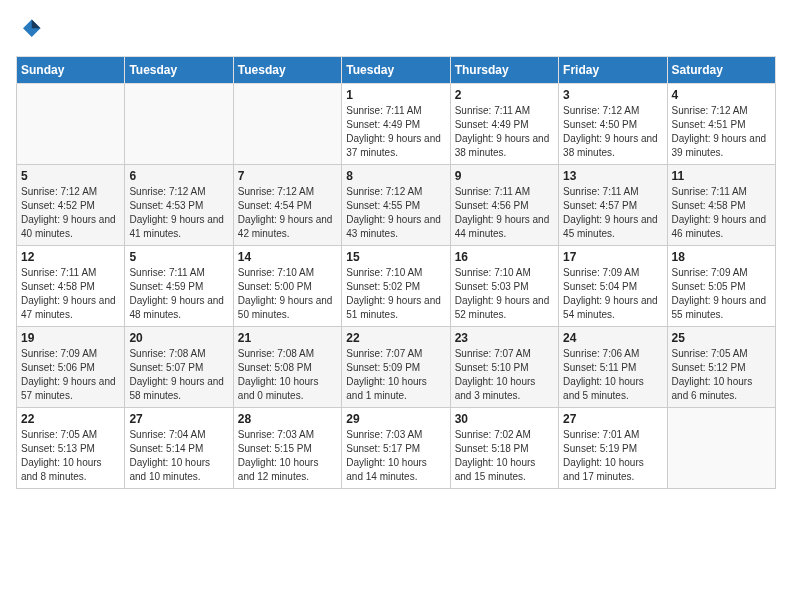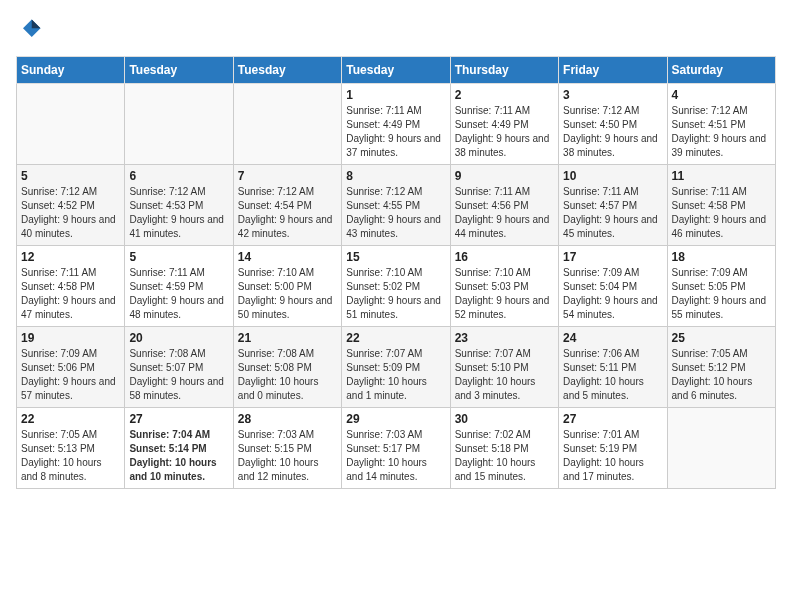--- a/index.html
+++ b/index.html
@@ -176,21 +176,21 @@
 Sunset: 4:55 PM
 Daylight: 9 hours and 43 minutes.</div>
         </td>
         <td>
           <div class="day-number">9</div>
           <div class="day-info" style="white-space: pre-line;">Sunrise: 7:11 AM
 Sunset: 4:56 PM
 Daylight: 9 hours and 44 minutes.</div>
         </td>
         <td>
-          <div class="day-number">10</div>
+          <div class="day-number">13</div>
           <div class="day-info" style="white-space: pre-line;">Sunrise: 7:11 AM
 Sunset: 4:57 PM
 Daylight: 9 hours and 45 minutes.</div>
         </td>
         <td>
           <div class="day-number">11</div>
           <div class="day-info" style="white-space: pre-line;">Sunrise: 7:11 AM
 Sunset: 4:58 PM
 Daylight: 9 hours and 46 minutes.</div>
         </td>
@@ -285,21 +285,21 @@
       </tr>
       <tr>
         <td>
           <div class="day-number">22</div>
           <div class="day-info" style="white-space: pre-line;">Sunrise: 7:05 AM
 Sunset: 5:13 PM
 Daylight: 10 hours and 8 minutes.</div>
         </td>
         <td>
           <div class="day-number">27</div>
-          <div class="day-info" style="white-space: pre-line; font-weight: bold;">Sunrise: 7:04 AM
+          <div class="day-info" style="white-space: pre-line;">Sunrise: 7:04 AM
 Sunset: 5:14 PM
 Daylight: 10 hours and 10 minutes.</div>
         </td>
         <td>
           <div class="day-number">28</div>
           <div class="day-info" style="white-space: pre-line;">Sunrise: 7:03 AM
 Sunset: 5:15 PM
 Daylight: 10 hours and 12 minutes.</div>
         </td>
         <td>

